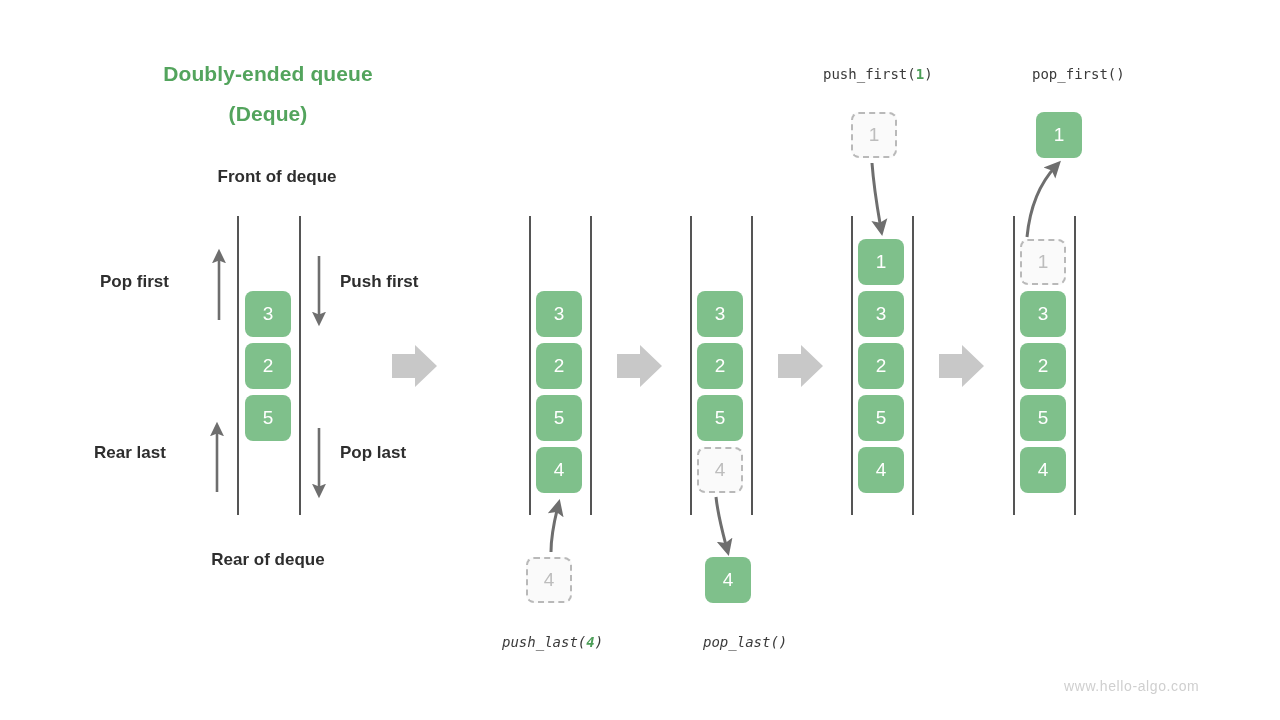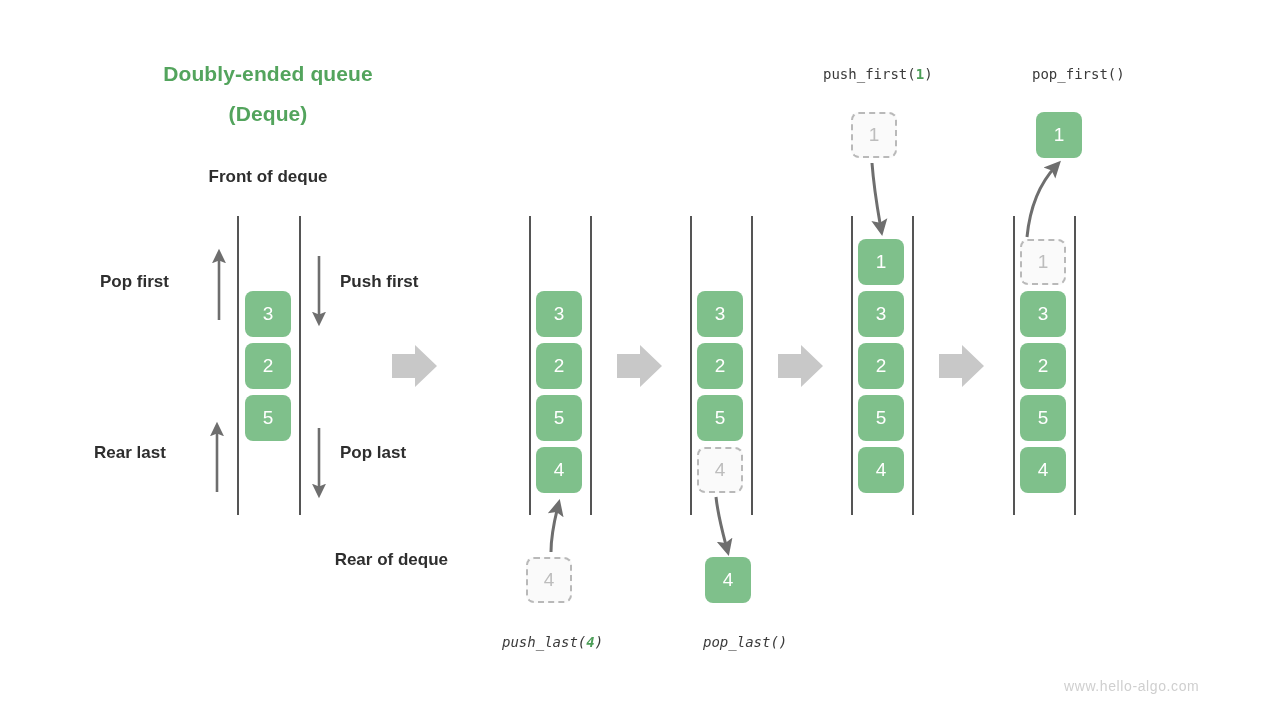--- a/index.html
+++ b/index.html
@@ -33,22 +33,22 @@
 
   .endlabel {
     position: absolute;
     text-align: center;
     color: #2e2e2e;
     font-weight: bold;
     font-size: 17px;
     line-height: 22px;
     white-space: nowrap;
   }
-  .endlabel.front { left: 88px; top: 166px; width: 360px; }
-  .endlabel.rear  { left: 88px; top: 549px; width: 360px; text-align: right; }
+  .endlabel.front { left: 97px; top: 166px; width: 360px; }
+  .endlabel.rear  { left: 88px; top: 549px; width: 360px; }
 
   .oplabel {
     position: absolute;
     color: #2e2e2e;
     font-weight: bold;
     font-size: 17px;
     line-height: 22px;
     white-space: nowrap;
   }
   .oplabel.pop-first  { left: 100px; top: 271px; }

